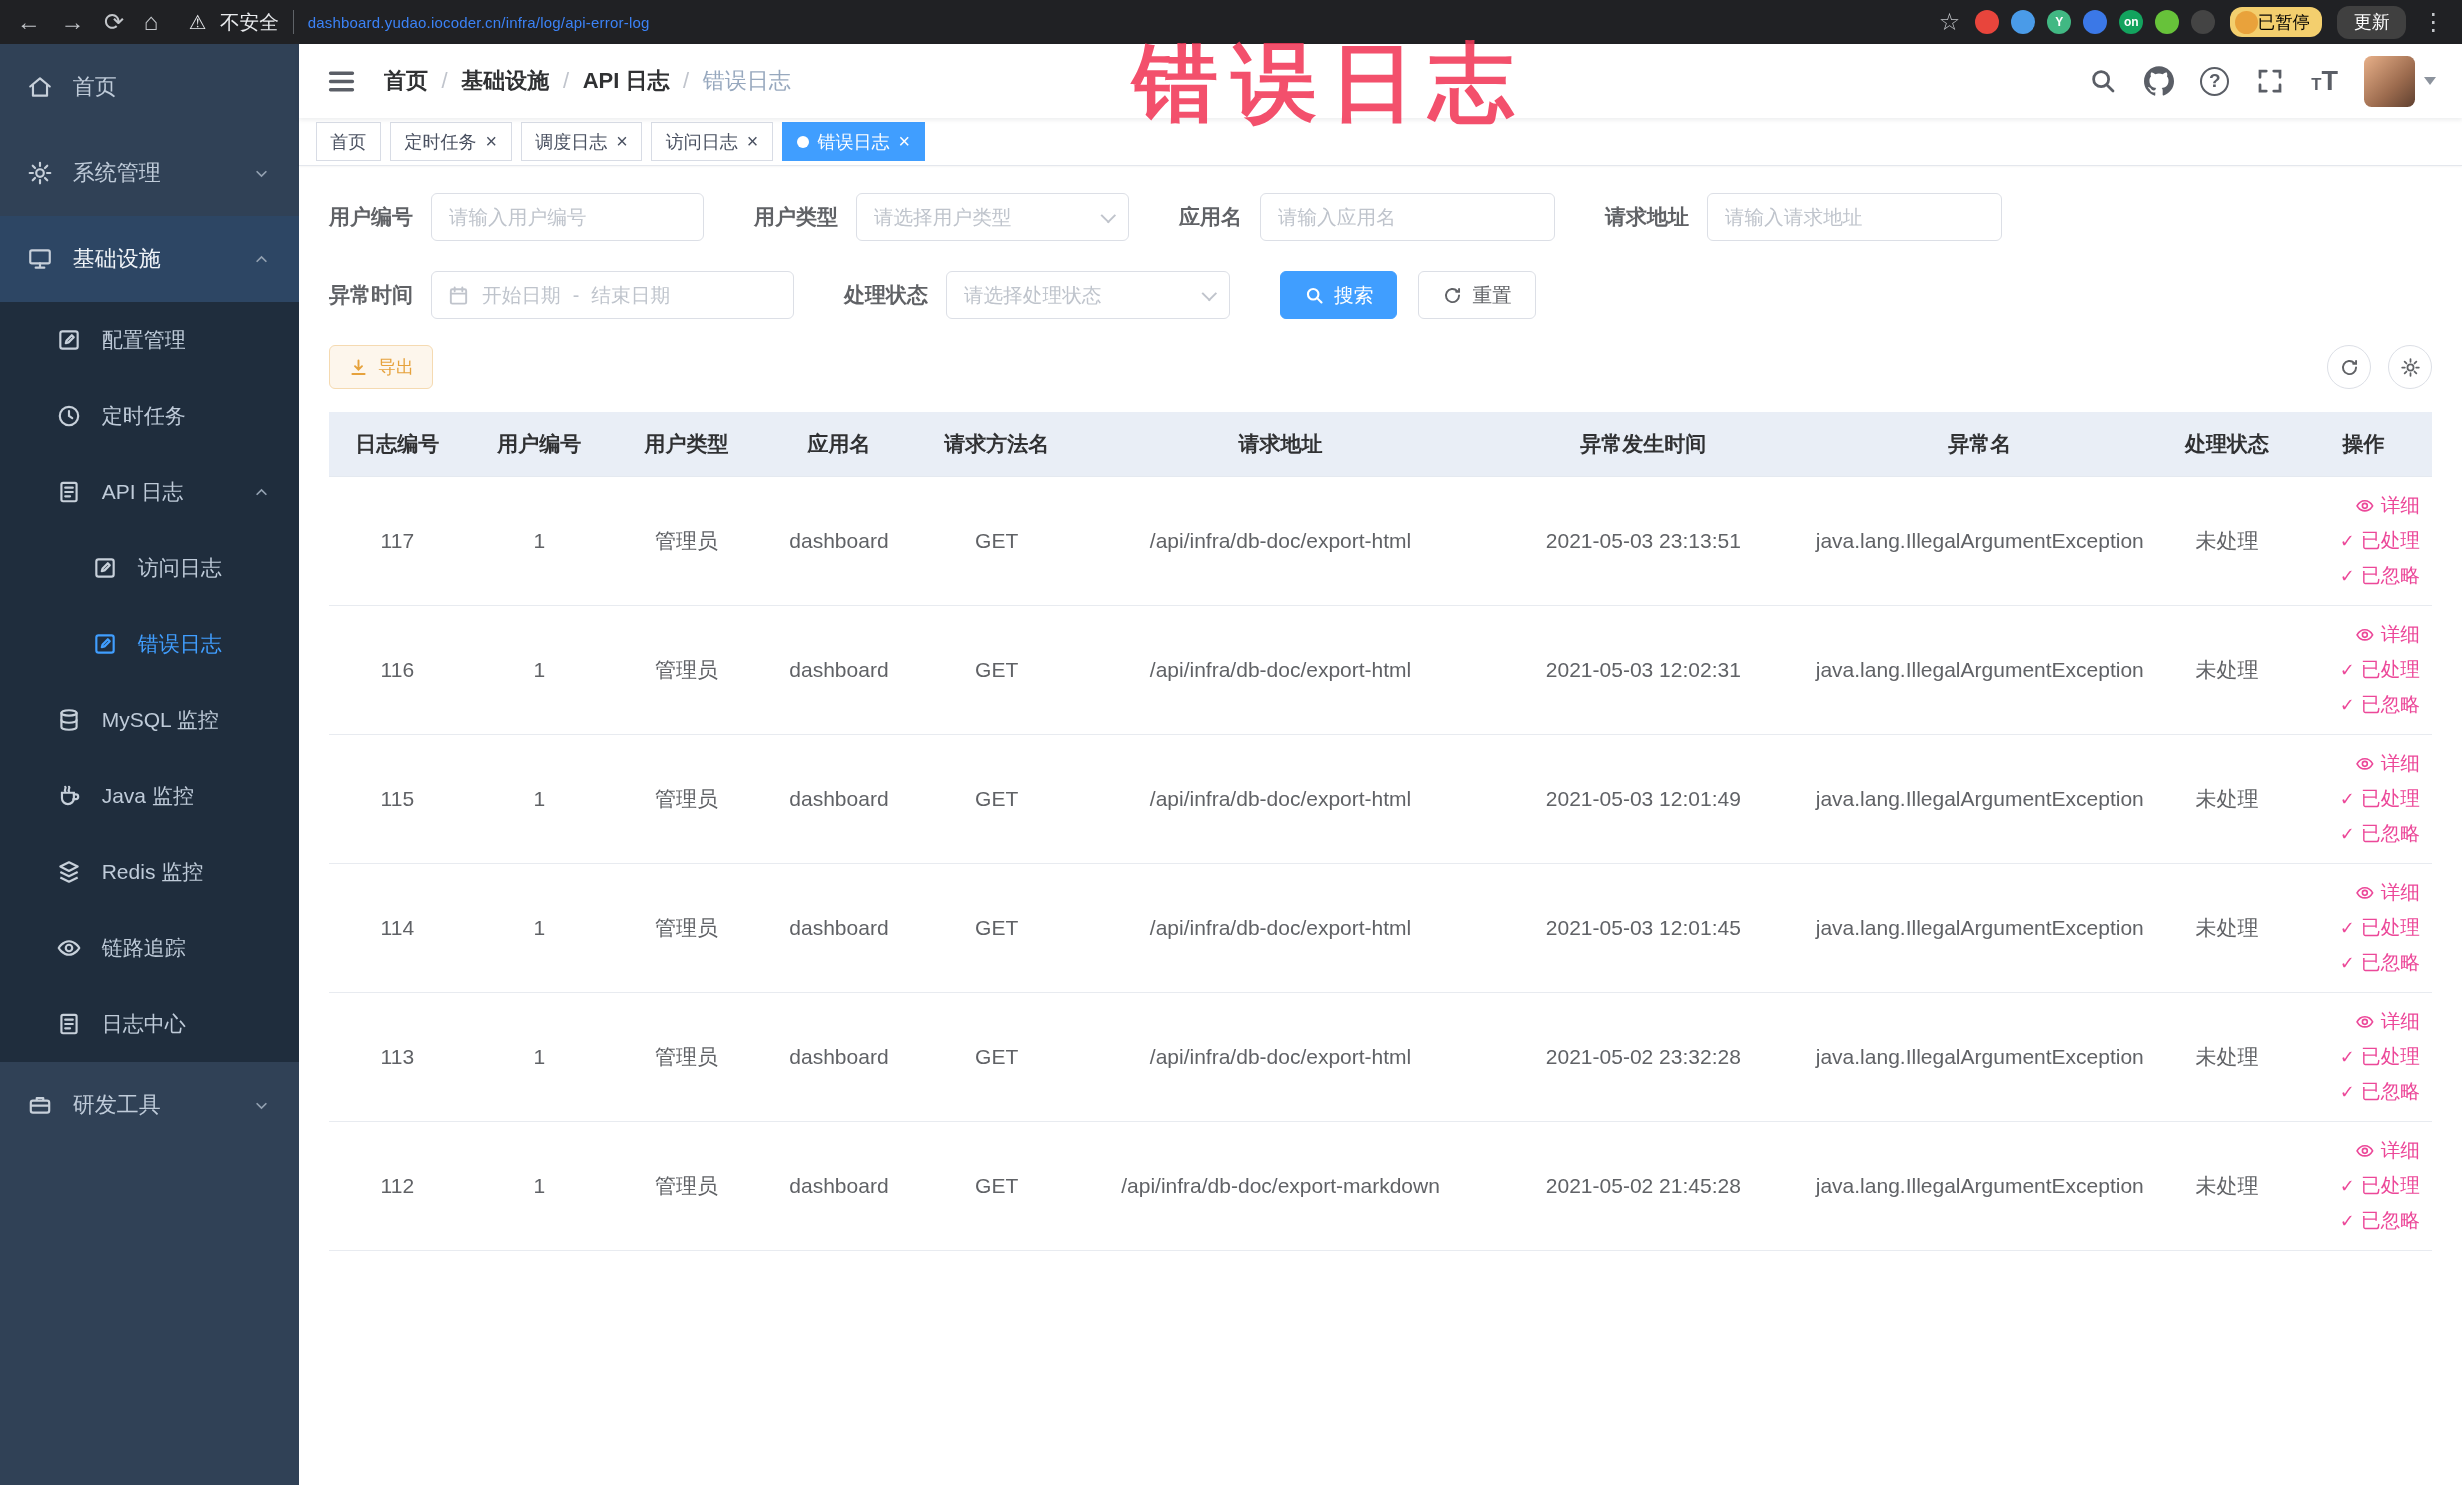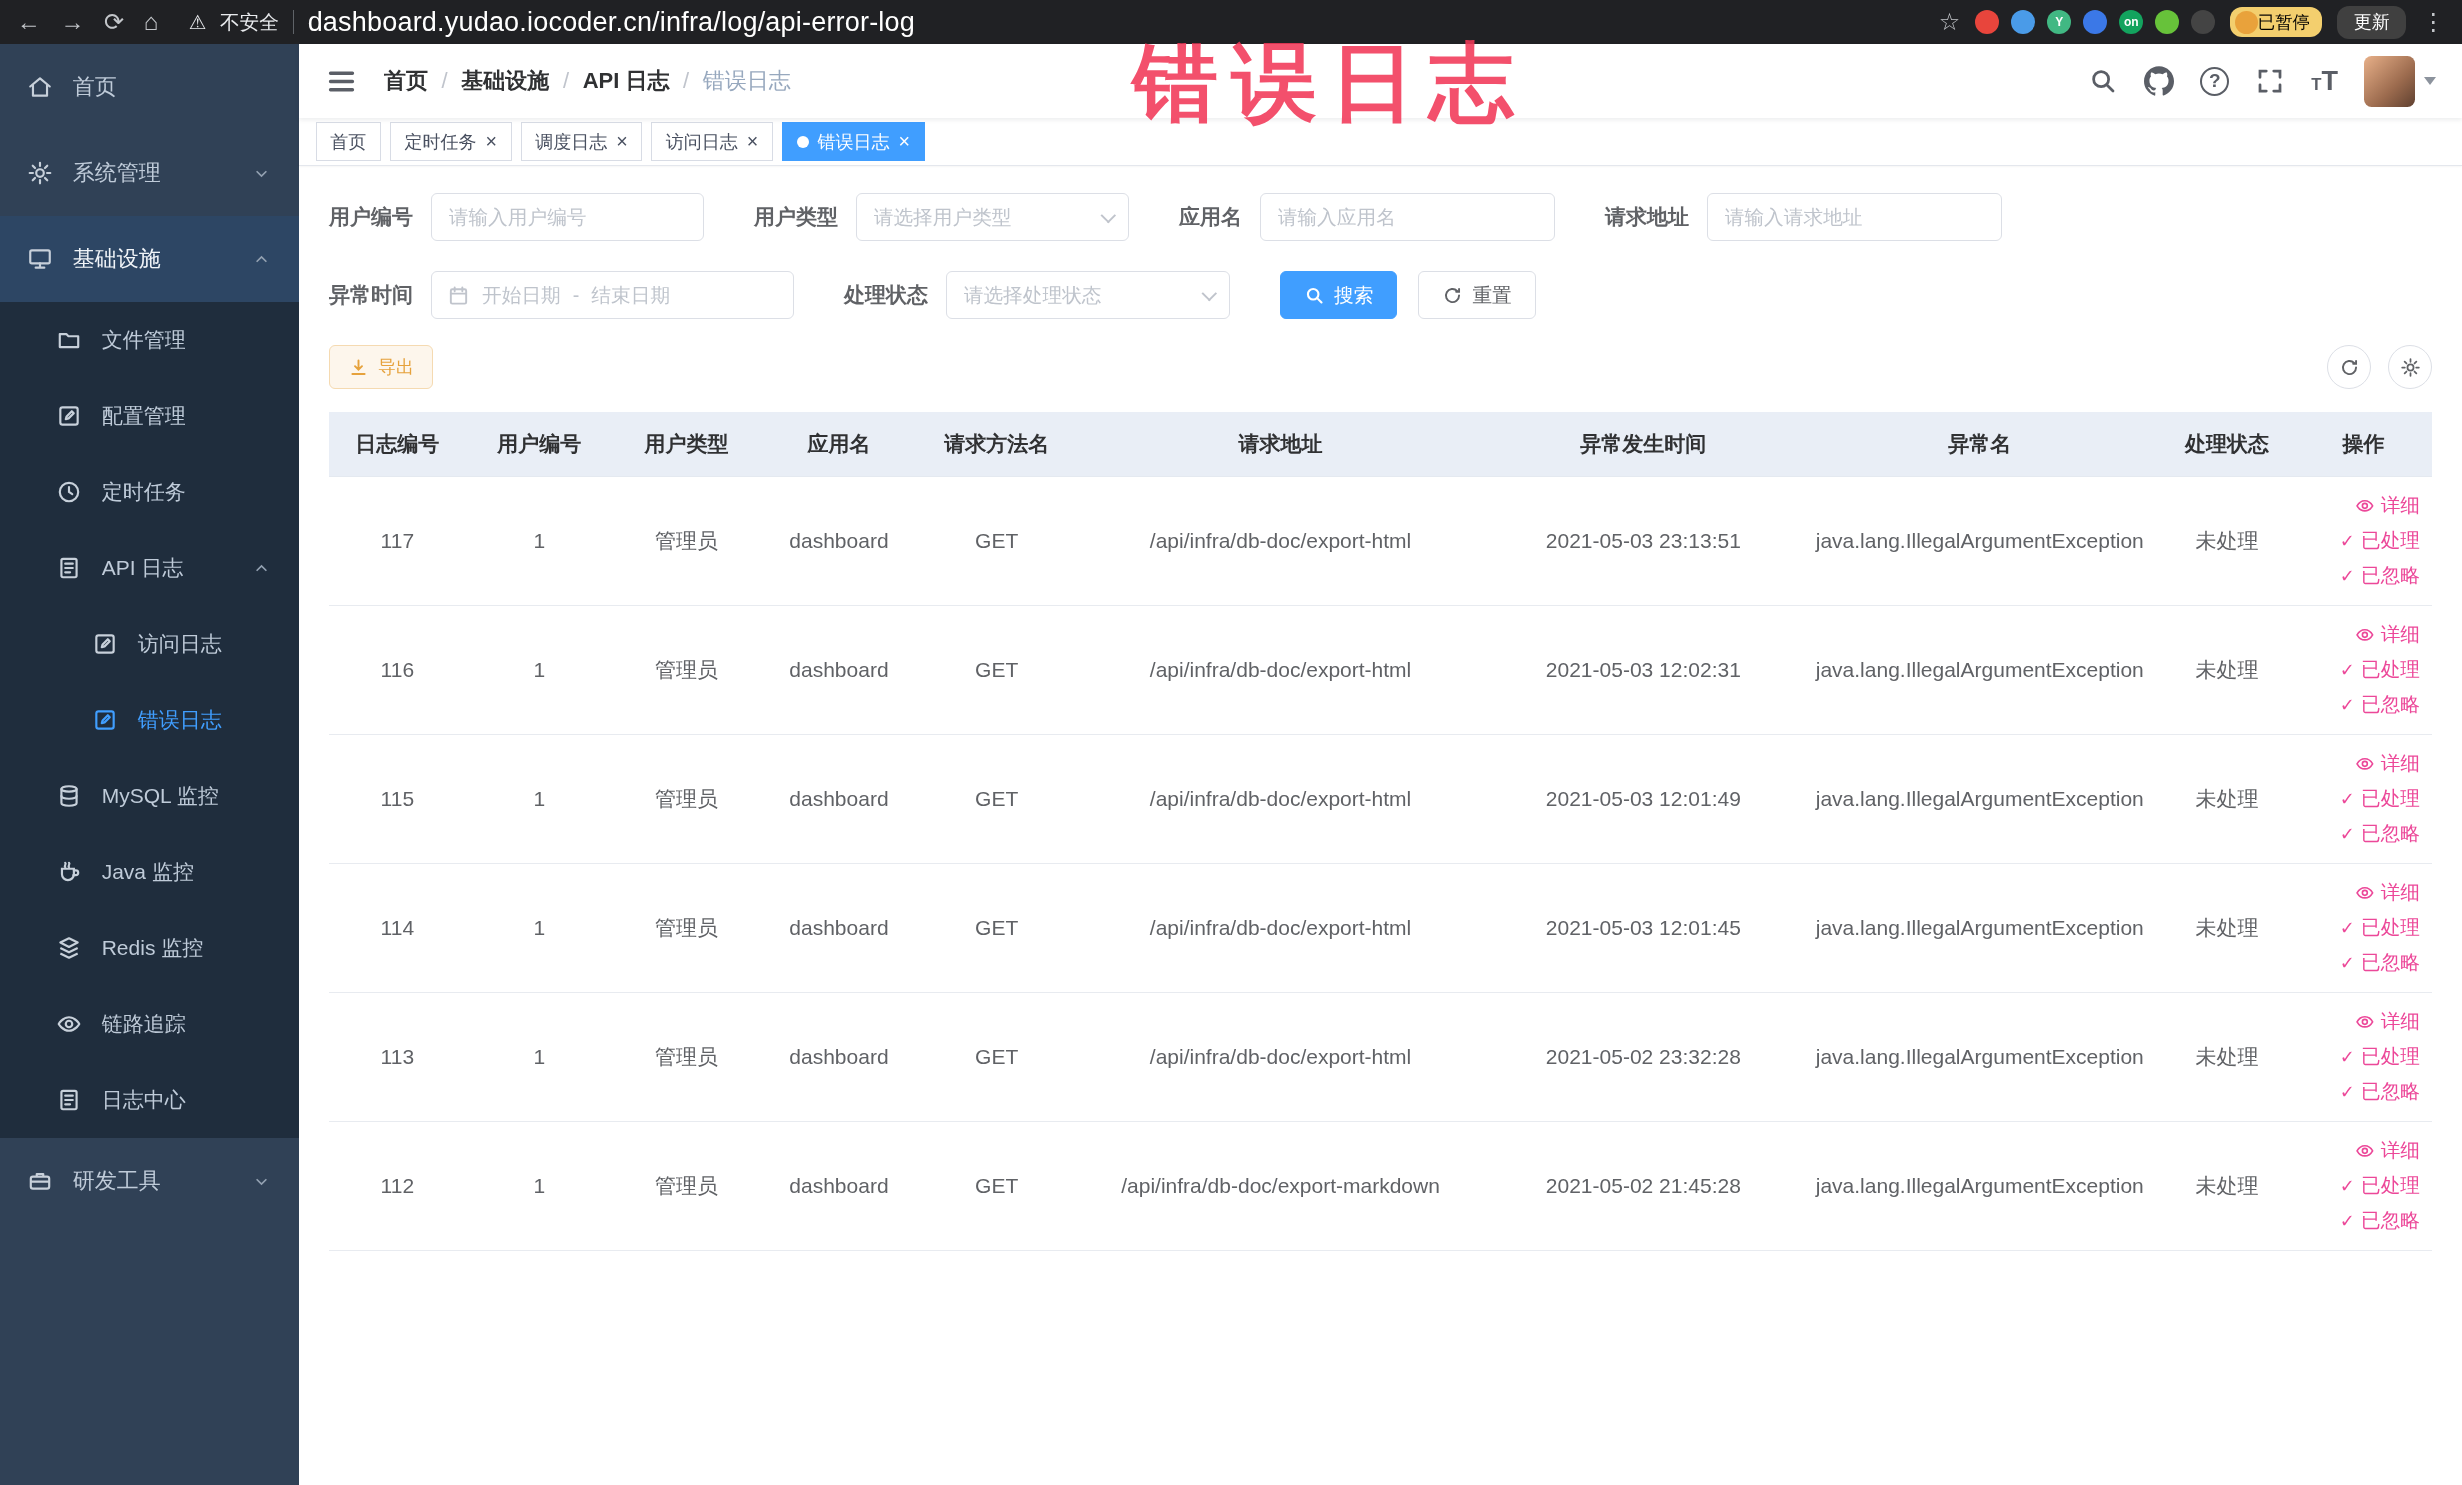--- a/index.html
+++ b/index.html
@@ -6,21 +6,21 @@
   html,body { width:2462px; height:1486px; overflow:hidden;
     font-family:"Liberation Sans","DejaVu Sans",sans-serif; background:#fff; }
 
   
   .browser-bar { height:44px; background:#202124; display:flex; align-items:center;
     padding:0 16.7px; gap:19.7px; color:#cfd1d5; font-size:20.4px; }
   .bicon { font-size:24px; color:#c3c6ca; cursor:pointer; line-height:1; }
   .url-area { display:flex; align-items:center; gap:13.6px; margin-left:10.6px; color:#e8eaed; }
   .warn { color:#e8eaed; font-size:19.7px; }
   .vsep { width:1.5px; height:24px; background:#5f6368; }
-  .url-text { font-size:27px; color:#ffffff; letter-spacing:0.2px; }
+  .url-text { font-size:15px; color:#3b82f6; letter-spacing:0.2px; }
   .browser-right { margin-left:auto; display:flex; align-items:center; gap:15px; }
   .ext-dot { width:24px; height:24px; border-radius:50%; display:inline-flex;
     align-items:center; justify-content:center; color:#fff; font-size:12px; font-weight:bold; cursor:pointer; }
   .paused-badge { display:flex; align-items:center; gap:0; background:#f3cf6e;
     border-radius:12px; padding:3px 12px 3px 4.5px; color:#000000; font-size:17.4px; cursor:pointer; }
   .paused-emoji { width:23px; height:23px; border-radius:50%; background:#e9a23b; display:inline-block; }
   .update-btn { background:#404040; color:#fff; border:none; border-radius:12px;
     padding:4.5px 16.7px; font-size:18px; cursor:pointer; }
 
   
@@ -183,26 +183,20 @@
           <rect x="3" y="4" width="18" height="12" rx="1.5"></rect>
           <path d="M12 16v4M8 20h8"></path>
         </svg>
       <span>基础设施</span>
       <svg class="chev" viewBox="0 0 24 24" fill="none" stroke="currentColor" stroke-width="2" stroke-linecap="round">
           <path d="M7 14l5-5 5 5"></path>
         </svg>
     </div>
 
     <div class="submenu">
-      <div class="menu-item">
-        <svg class="micon" viewBox="0 0 24 24" fill="none" stroke="currentColor" stroke-width="2" stroke-linejoin="round">
-            <path d="M3.5 6.5h6l2 2h9v10h-17z"></path>
-          </svg>
-        <span>文件管理</span>
-      </div>
       <div class="menu-item">
         <svg class="micon" viewBox="0 0 24 24" fill="none" stroke="currentColor" stroke-width="2" stroke-linejoin="round">
             <rect x="4" y="4" width="16" height="16" rx="2"></rect>
             <path d="M9 15l.8-2.6 4.8-4.8 1.8 1.8-4.8 4.8z"></path>
           </svg>
         <span>配置管理</span>
       </div>
       <div class="menu-item">
         <svg class="micon" viewBox="0 0 24 24" fill="none" stroke="currentColor" stroke-width="2" stroke-linecap="round">
             <circle cx="12" cy="12" r="8.5"></circle>

